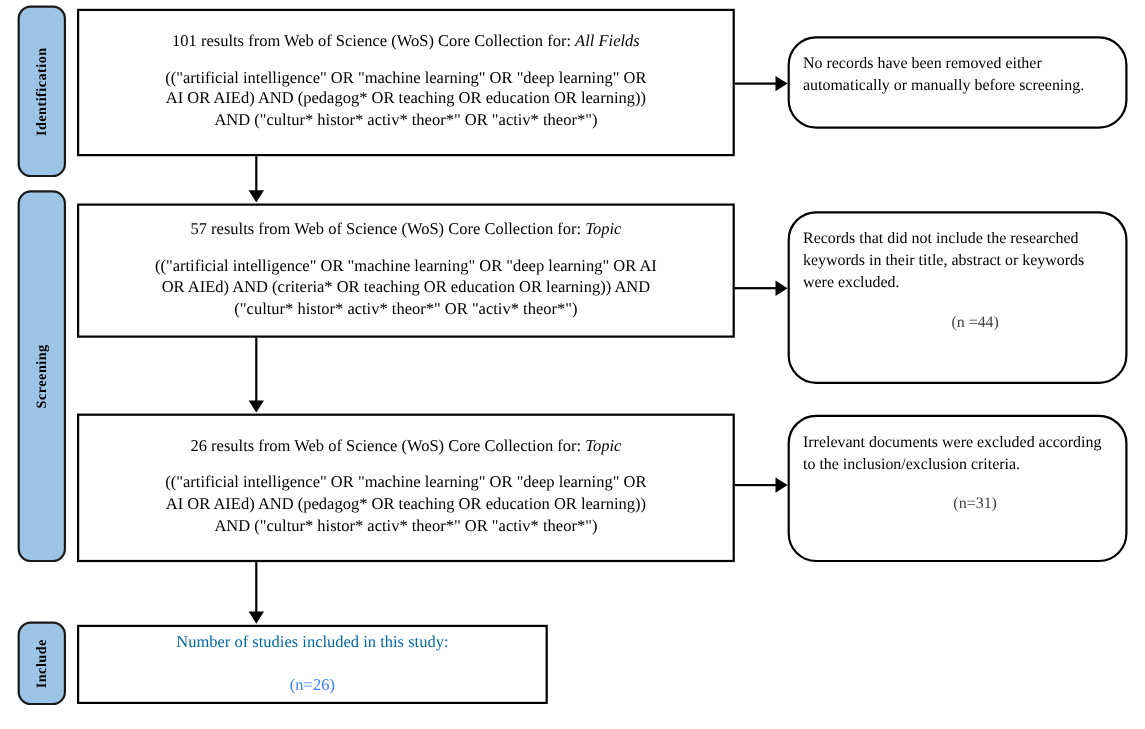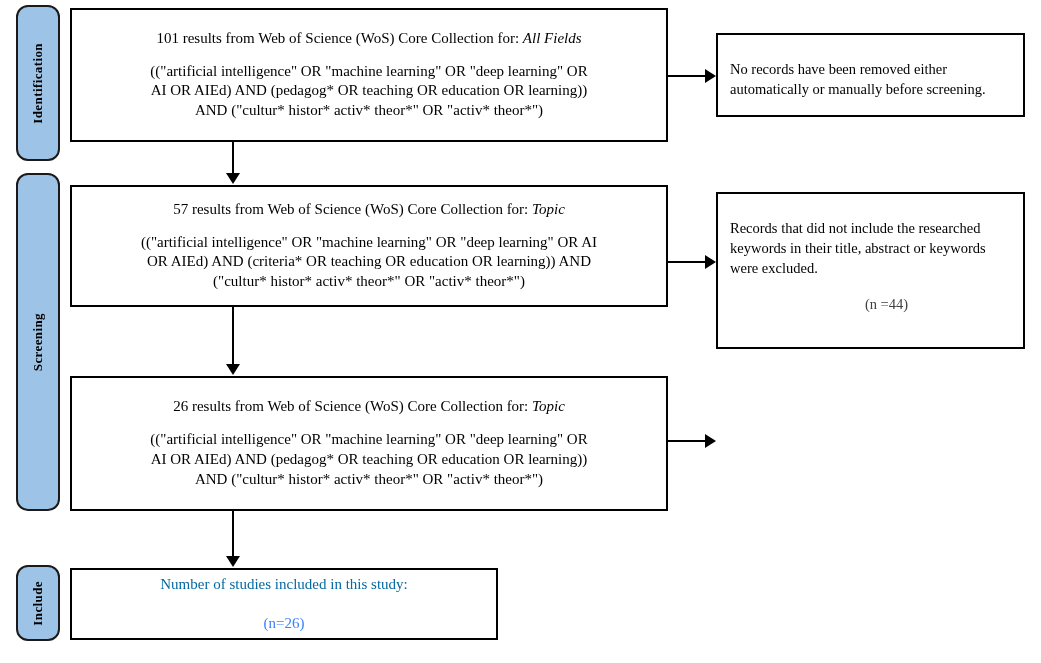--- a/index.html
+++ b/index.html
@@ -48,22 +48,23 @@
     justify-content: center;
   }
   .flow-box.main {
     align-items: center;
     text-align: center;
     padding: 6px 12px;
   }
   .flow-box.side {
     align-items: flex-start;
     text-align: left;
-    padding: 24px 12px;
+    padding: 13px 12px;
     justify-content: flex-start;
+    border-radius: 26px;
   }
 
   .headline {
     font-size: 15px;
     color: #000000;
     line-height: 1.25;
     margin: 0;
   }
   .headline .scope {
     font-style: italic;
@@ -191,20 +192,24 @@
       <span>26 results from Web of Science (WoS) Core Collection for:</span>
       <span class="scope">Topic</span>
     </p>
     <p class="query">
       <span class="qline">(("artificial intelligence" OR "machine learning" OR "deep learning" OR</span>
       <span class="qline">AI OR AIEd) AND (pedagog* OR teaching OR education OR learning))</span>
       <span class="qline">AND ("cultur* histor* activ* theor*" OR "activ* theor*")</span>
     </p>
   </div>
 
+  <div class="flow-box side" style="left:716px; top:377px; width:309px; height:134px;">
+    <p class="side-text">Irrelevant documents were excluded according to the inclusion/exclusion criteria.</p>
+    <p class="side-count">(n=31)</p>
+  </div>
 
   <div class="flow-box main" style="left:70px; top:568px; width:428px; height:72px;">
     <p class="included-title">Number of studies included in this study:</p>
     <p class="included-count">(n=26)</p>
   </div>
 
   <div class="connector">
     <div class="v-line" style="left:232px; top:142px; height:32px;"></div>
     <div class="arrow-down" style="left:226px; top:173px;"></div>
   </div>

